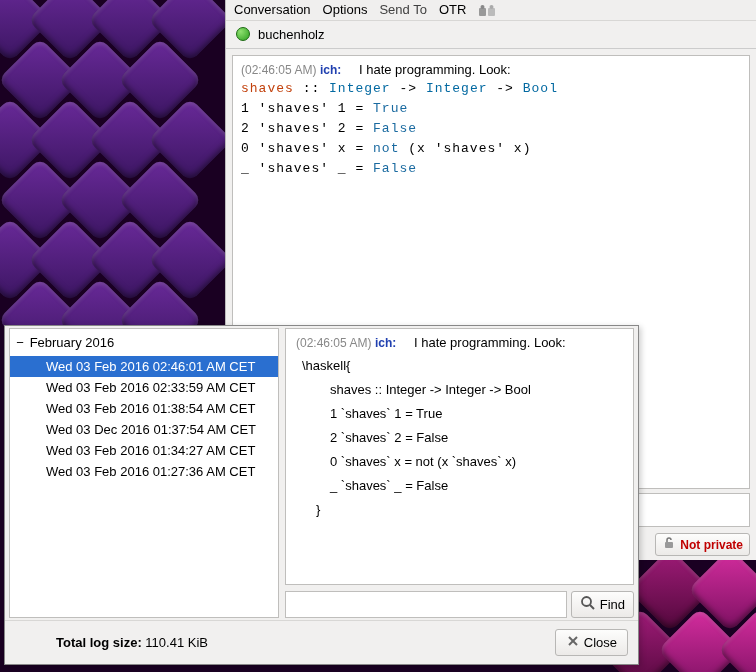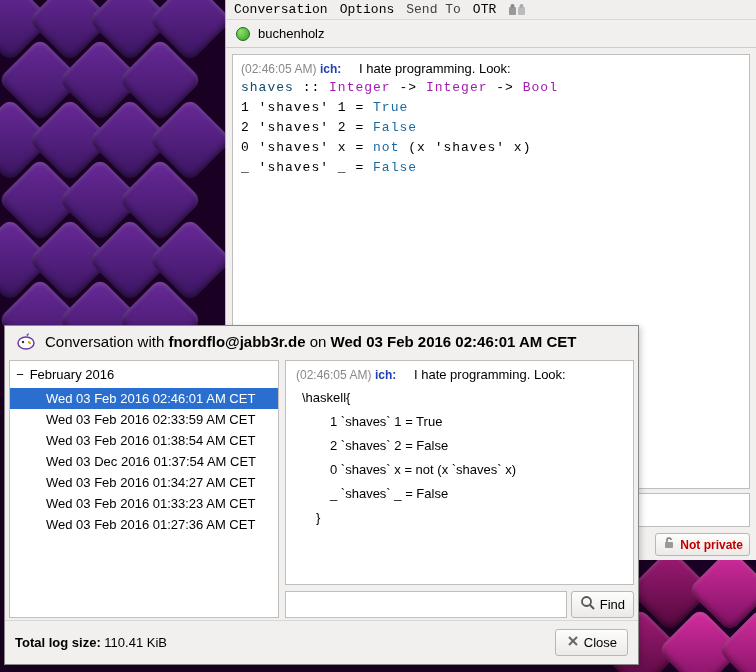--- a/index.html
+++ b/index.html
@@ -40,21 +40,20 @@
   border-left: 1px solid #bbb;
   z-index: 1;
   display: flex; flex-direction: column;
 }
 .menubar {
   display: flex; gap: 12px;
   padding: 2px 8px;
   background: #f0efee;
   border-bottom: 1px solid #d8d7d5;
   font-size: 13px;
-  font-family: Liberation Mono, monospace;
 }
 .menubar span { cursor: default; }
 .menubar .disabled { color: #404040; }
 .menubar .otr-plugin-icon svg { width: 18px; height: 14px; vertical-align: middle; }
 
 .tabbar {
   padding: 6px 10px 6px 10px;
   display: flex; align-items: center; gap: 8px;
   border-bottom: 1px solid #ccc;
 }
@@ -70,22 +69,22 @@
   border: 1px solid #bfbebc;
   padding: 6px 8px;
   overflow: hidden;
   font-size: 13px;
 }
 .chatbody .meta { margin-bottom: 2px; }
 .chatbody .ts { color: #888; font-size: 12px; }
 .chatbody .sender { color: #2040b0; font-weight: bold; font-size: 12px; }
 .chatbody .intro { margin-left: 14px; }
 .code { font-family: "Liberation Mono", monospace; font-size: 13px; line-height: 20px; letter-spacing: 1px; white-space: pre; margin-top: 2px; }
-.hs-name { color: #0c4a6e; }
-.hs-type { color: #a21caf; }
+.hs-name { color: #c2410c; }
+.hs-type { color: #0369a1; }
 .hs-op { color: #000; }
 .hs-cons { color: #1a6aa0; }
 .hs-kw { color: #1a6aa0; }
 
 .chatinput {
   margin: 0 6px 4px 6px;
   height: 34px;
   background: #fff;
   border: 1px solid #bfbebc;
 }
@@ -188,20 +187,21 @@
   margin-left: 4px;
   font-size: 13px;
 }
 .findrow .mag svg { width: 16px; height: 16px; }
 
 .logfooter {
   display: flex;
   justify-content: space-between;
   align-items: center;
   padding: 8px 10px;
+  margin-left: 41px;
 }
 .sizelabel b { font-weight: bold; }
 .closebtn {
   display: inline-flex; align-items: center; gap: 4px;
   border: 1px solid #b8b7b5;
   background: linear-gradient(#fdfdfc, #eceae8);
   border-radius: 3px;
   padding: 4px 10px;
   font-size: 13px;
 }
@@ -284,58 +284,45 @@
             <rect x="3" y="6" width="8" height="6" rx="1" fill="#999"></rect>
             <path d="M5 6 V4 a2 2 0 0 1 4 0" fill="none" stroke="#777" stroke-width="1.5"></path>
           </svg>
       </span>
       <span class="red">Not private</span>
     </span>
   </div>
 </div>
 
 <div class="logwin">
-  <div class="logtitle">
-    <span class="pidgin-icon">
-      <svg viewBox="0 0 22 18">
-          <ellipse cx="11" cy="11" rx="8" ry="6" fill="#fff" stroke="#6a3aa0" stroke-width="1.5"></ellipse>
-          <circle cx="8" cy="10" r="1.2" fill="#333"></circle>
-          <path d="M13 10 q2 0 2 2" stroke="#e7a000" stroke-width="2" fill="none"></path>
-          <path d="M11 3 l3 -2 l-1 3" fill="#6a3aa0"></path>
-        </svg>
-    </span>
-    <span>
-      <span>Conversation with </span><b>fnordflo@jabb3r.de</b><span> on </span><b>Wed 03 Feb 2016 02:46:01 AM CET</b>
-    </span>
-  </div>
 
   <div class="logbody">
     <div class="dateslist">
       <div class="monthrow">
         <span class="expander">−</span>
         <span>February 2016</span>
       </div>
       <div class="daterow sel">Wed 03 Feb 2016 02:46:01 AM CET</div>
       <div class="daterow">Wed 03 Feb 2016 02:33:59 AM CET</div>
       <div class="daterow">Wed 03 Feb 2016 01:38:54 AM CET</div>
       <div class="daterow">Wed 03 Dec 2016 01:37:54 AM CET</div>
       <div class="daterow">Wed 03 Feb 2016 01:34:27 AM CET</div>
-      <div class="daterow">Wed 03 Feb 2016 01:33:23 AM CET</div>
       <div class="daterow">Wed 03 Feb 2016 01:27:36 AM CET</div>
     </div>
 
     <div class="logcontent-wrap">
       <div class="logcontent">
         <div>
           <span class="ts">(02:46:05 AM)</span>
           <span class="sender">ich:</span>
           <span style="margin-left:14px">I hate programming. Look:</span>
         </div>
         <div class="lines">
           <div>\haskell{</div>
+          <div class="codeline">shaves :: Integer -&gt; Integer -&gt; Bool</div>
           <div class="codeline">1 `shaves` 1 = True</div>
           <div class="codeline">2 `shaves` 2 = False</div>
           <div class="codeline">0 `shaves` x = not (x `shaves` x)</div>
           <div class="codeline">_ `shaves` _ = False</div>
           <div style="margin-left:14px">}</div>
         </div>
       </div>
 
       <div class="findrow">
         <input type="text" style="">

